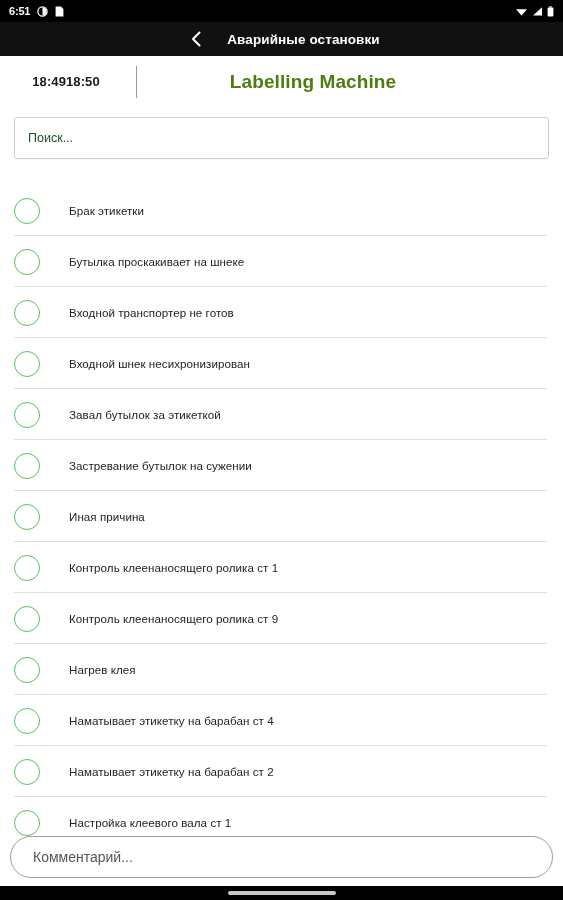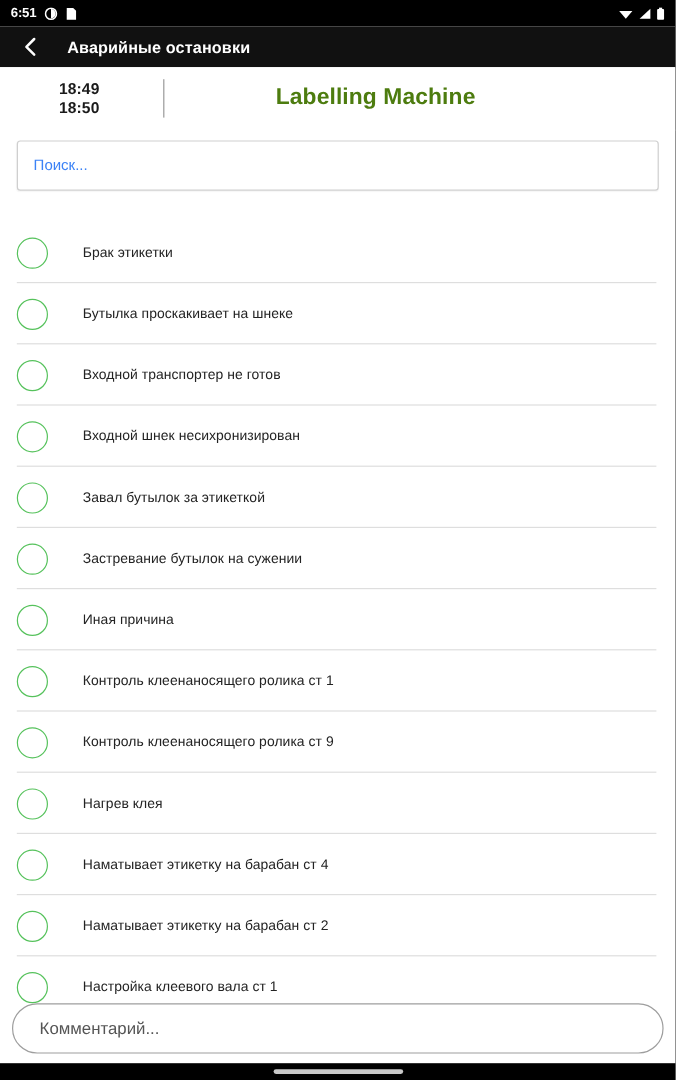--- a/index.html
+++ b/index.html
@@ -46,22 +46,22 @@
     gap: 4px;
   }
   .icon-svg { display: block; }
 
   
   .app-bar {
     height: 34px;
     background: #111111;
     display: flex;
     align-items: center;
-    padding-left: 12px;
-    box-sizing: border-box;
+    box-sizing: border-box;
+    justify-content: center;
   }
   .back-btn {
     width: 26px;
     height: 26px;
     display: flex;
     align-items: center;
     justify-content: center;
     cursor: pointer;
   }
   .app-bar-title {
@@ -88,21 +88,21 @@
     display: flex;
     align-items: center;
     height: 53px;
     padding: 0 14px;
     box-sizing: border-box;
     border-bottom: 1px solid #ffffff;
   }
   .times {
     width: 104px;
     display: flex;
-    flex-direction: column;
+    flex-direction: row;
     align-items: center;
     justify-content: center;
     line-height: 1.26;
     text-align: right;
   }
   .time-line {
     font-size: 13px;
     font-weight: bold;
     color: #1a1a1a;
     letter-spacing: 0.1px;
@@ -132,21 +132,21 @@
     border: 1px solid #cfcfcf;
     border-radius: 3px;
     background: #ffffff;
     display: flex;
     align-items: center;
     padding: 0 13px;
     box-sizing: border-box;
     box-shadow: 0 1px 1px rgba(0,0,0,0.04);
   }
   .search-placeholder {
-    color: #3b82f6;
+    color: #14532d;
     font-size: 12.5px;
   }
 
   
   .list {
     margin-top: 26px;
     padding: 0 0 0 0;
   }
   .list-row {
     height: 51px;

